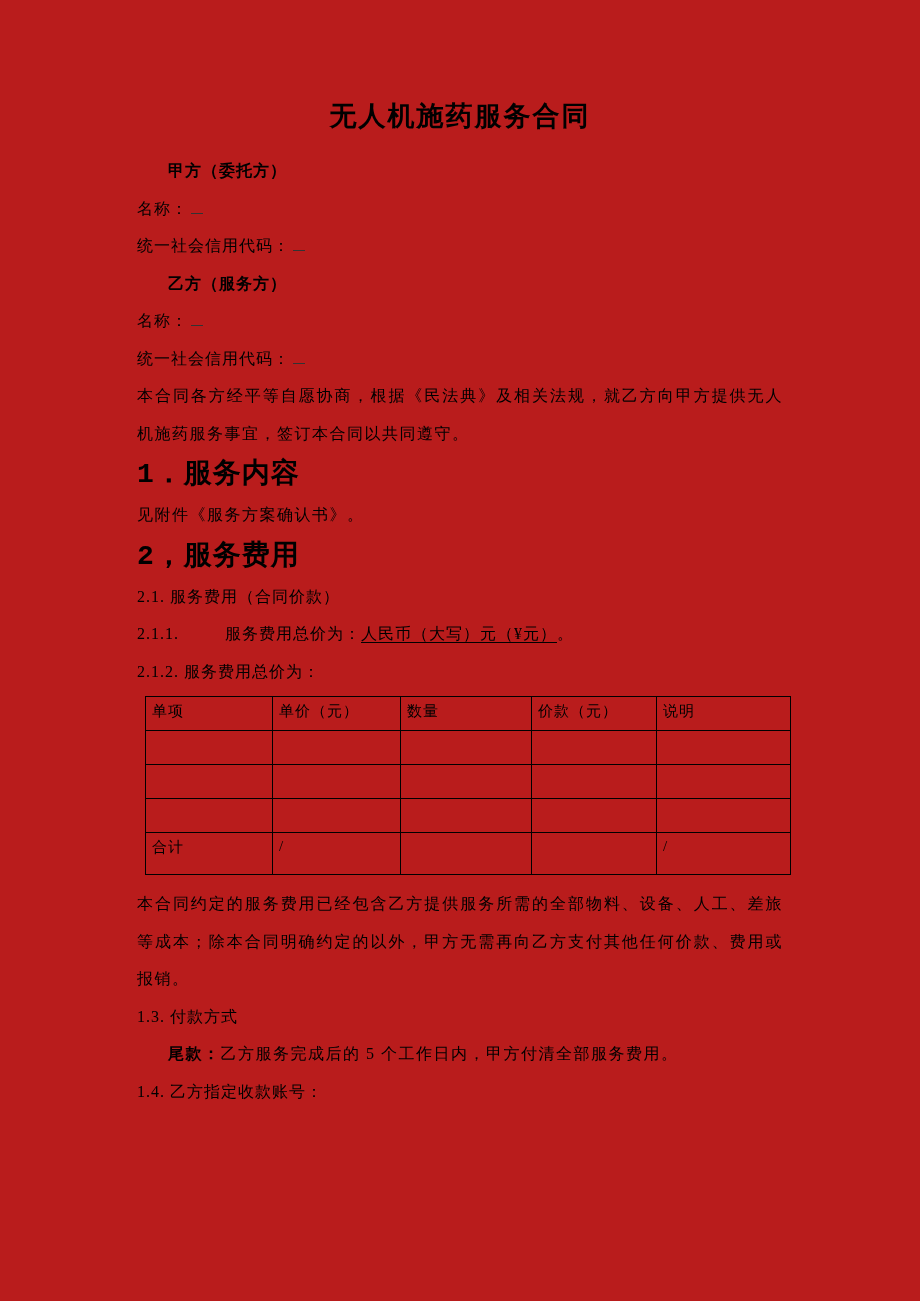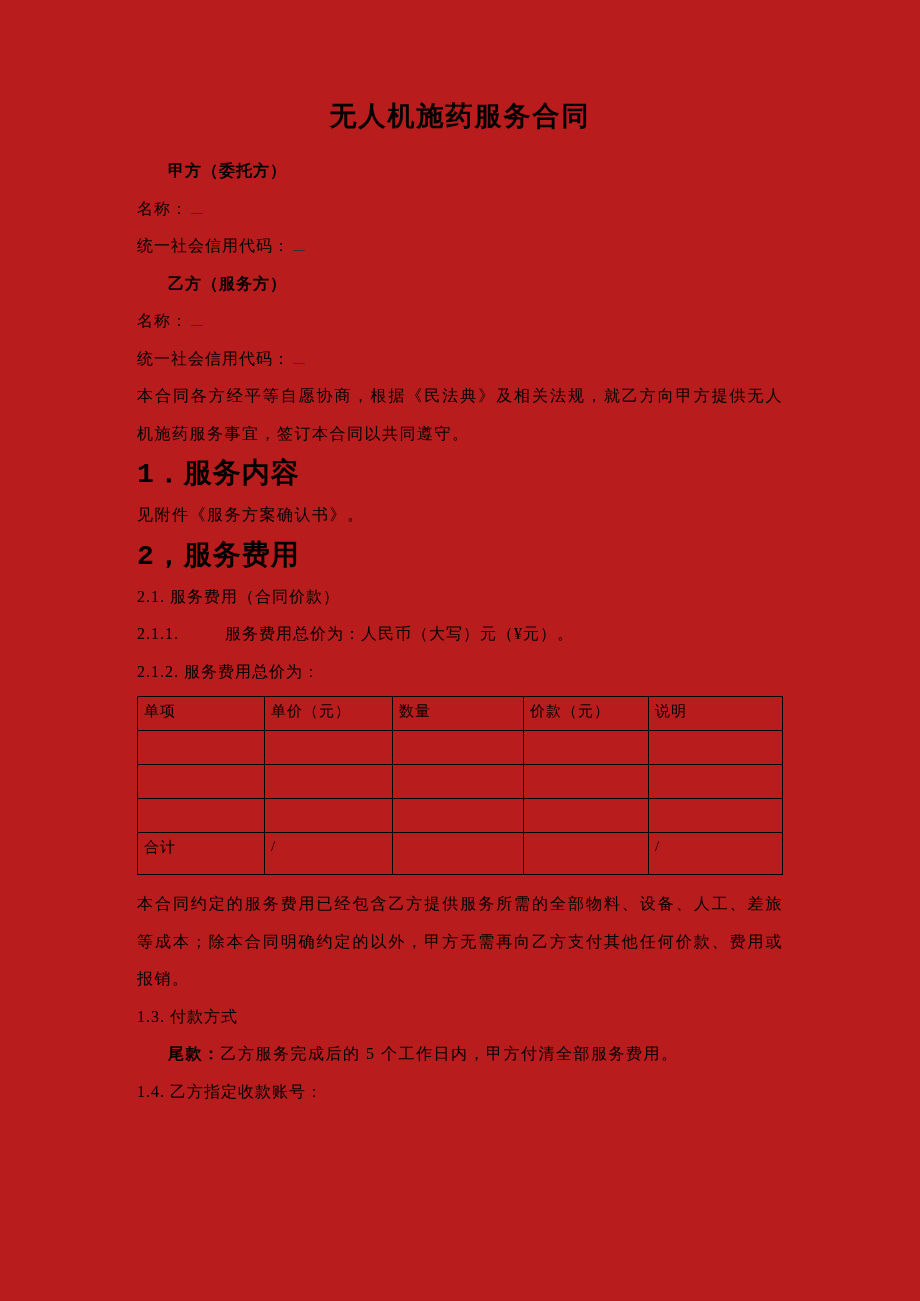--- a/index.html
+++ b/index.html
@@ -39,37 +39,38 @@
   .h-sec {
     font-size: 28px;
     font-weight: bold;
     letter-spacing: 1px;
     line-height: 42px;
     margin-top: 2px;
     font-family: Liberation Mono, monospace;
   }
   .num-tab { margin-right: 46px; }
   .u {
+    text-decoration: underline;
     text-underline-offset: 3px;
     text-decoration-thickness: 1px;
     margin-top: 8px;
   }
   .blank {
     display: inline-block;
     width: 12px;
     height: 16px;
     border-bottom: 1px solid #333333;
     margin-left: 3px;
     vertical-align: baseline;
   }
   table.fee {
     border-collapse: collapse;
     table-layout: fixed;
     width: 645px;
-    margin: 6px 0 10px 0;
+    margin: 6px 0 10px 8px;
   }
   table.fee td {
     border: 1px solid #000000;
     font-size: 15px;
     letter-spacing: 1px;
     vertical-align: top;
     padding: 5px 6px;
   }
   tr.tr-head td { height: 34px; }
   tr.tr-empty td { height: 34px; }

